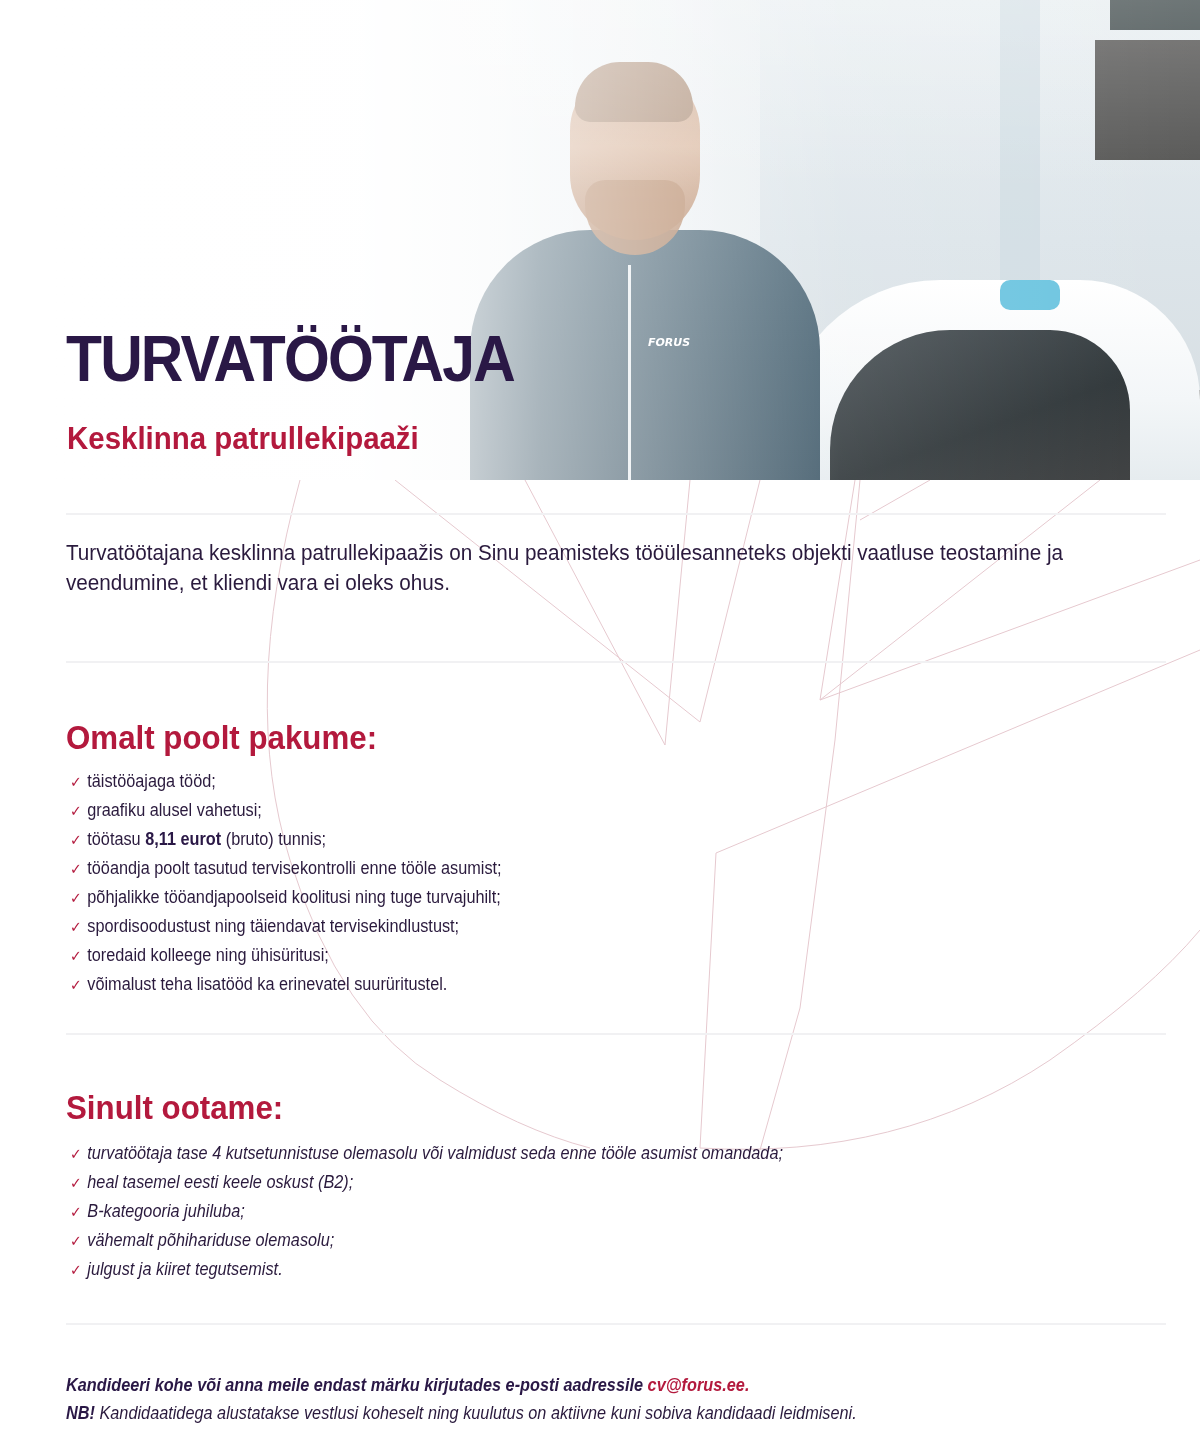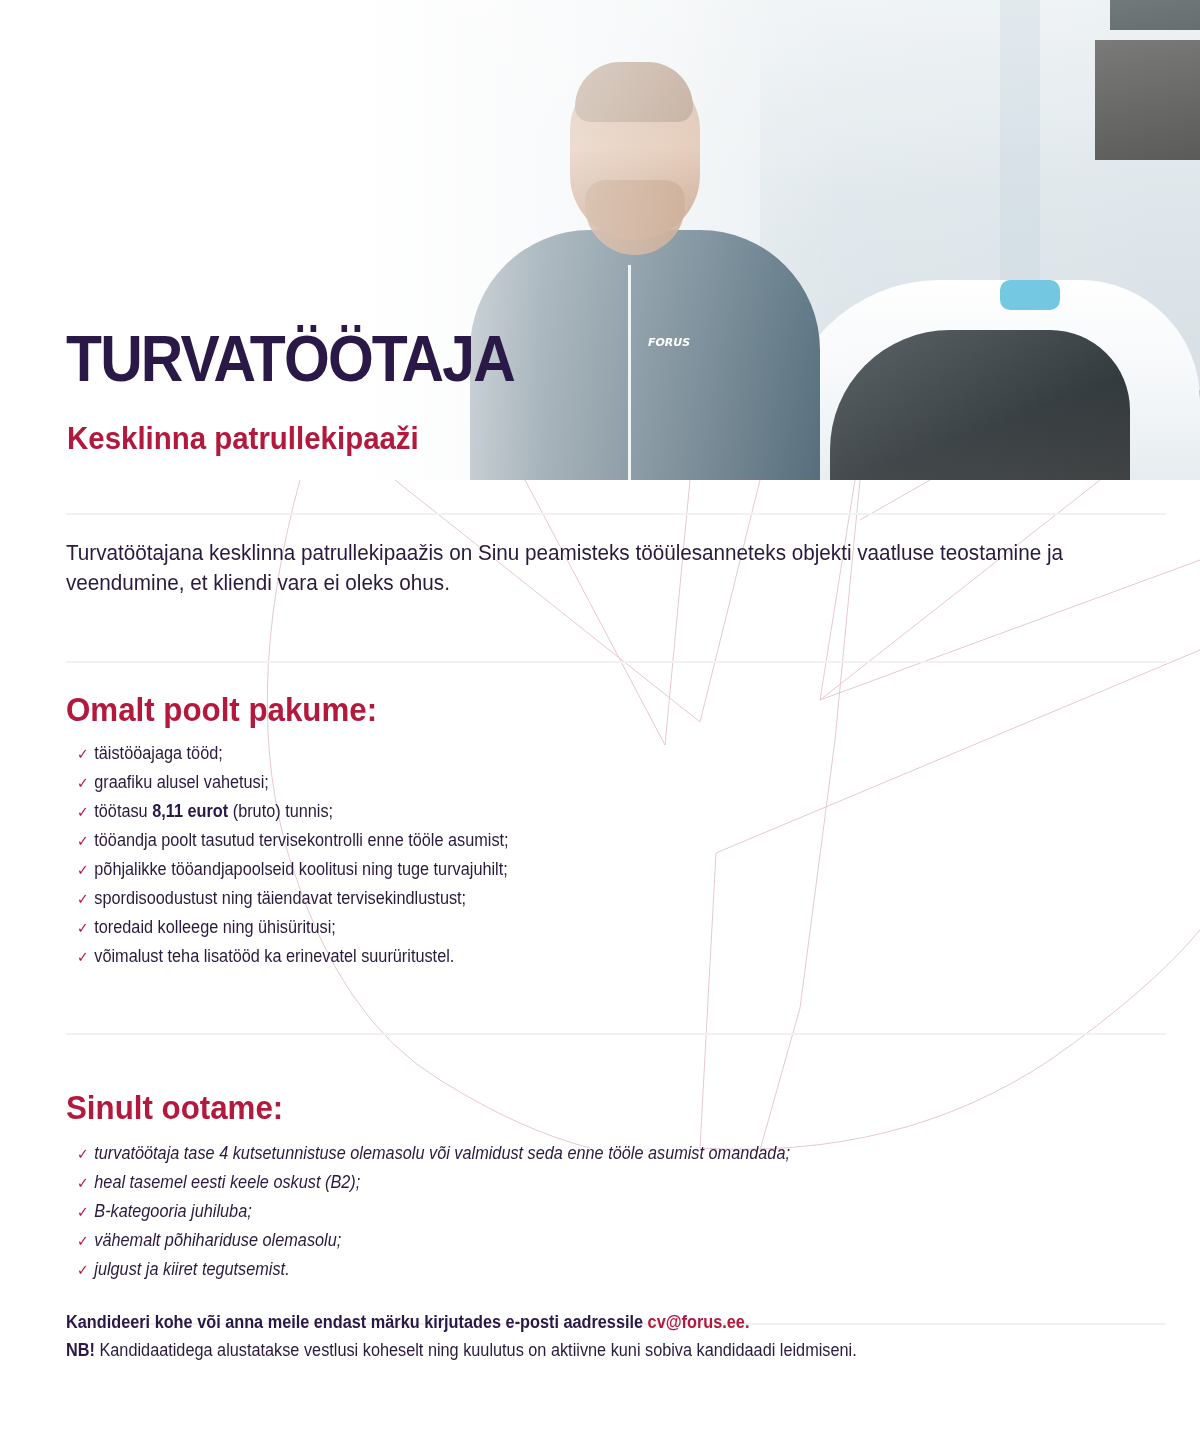--- a/index.html
+++ b/index.html
@@ -127,21 +127,21 @@
     .intro {
       top: 538px; width: 1080px;
       font-size: 22px; line-height: 30px; color: #2a1a3d;
       transform: scaleX(0.94); transform-origin: left;
     }
     .section-heading {
       font-family: "Liberation Sans", sans-serif;
       font-weight: bold; font-size: 34px; color: #b3193d; margin: 0;
       transform: scaleX(0.92); transform-origin: left;
     }
-    .checklist { list-style: none; margin: 11px; padding: 0; }
+    .checklist { list-style: none; margin: 4px; padding: 0; }
     .checklist li {
       font-size: 17.5px; line-height: 29px; color: #2a1a3d;
       transform: scaleX(0.93); transform-origin: left; white-space: nowrap;
     }
     .checklist .check { color: #b3193d; margin-right: 6px; font-size: 15px; }
     .checklist b { font-weight: bold; color: #2a1846; }
     .footer-line {
       font-size: 17.5px; line-height: 28px; color: #2a1a3d;
       transform: scaleX(0.93); transform-origin: left; white-space: nowrap;
     }
@@ -191,21 +191,21 @@
   </g>
 </svg>
 
 <div class="divider" style="top:513px;"></div>
 <div class="divider" style="top:661px;"></div>
 <div class="divider" style="top:1033px;"></div>
 <div class="divider" style="top:1323px;"></div>
 
 <p class="content intro" style="margin:0;">Turvatöötajana kesklinna patrullekipaažis on Sinu peamisteks tööülesanneteks objekti vaatluse teostamine ja veendumine, et kliendi vara ei oleks ohus.</p>
 
-<div class="content" style="top:690px;">
+<div class="content" style="top:718px;">
   <h3 class="section-heading">Omalt poolt pakume:</h3>
   <ul class="checklist" style="margin-top:10px;">
     <li><span class="check">✓</span><span>täistööajaga tööd;</span></li>
     <li><span class="check">✓</span><span>graafiku alusel vahetusi;</span></li>
     <li><span class="check">✓</span><span>töötasu </span><b>8,11 eurot</b><span> (bruto) tunnis;</span></li>
     <li><span class="check">✓</span><span>tööandja poolt tasutud tervisekontrolli enne tööle asumist;</span></li>
     <li><span class="check">✓</span><span>põhjalikke tööandjapoolseid koolitusi ning tuge turvajuhilt;</span></li>
     <li><span class="check">✓</span><span>spordisoodustust ning täiendavat tervisekindlustust;</span></li>
     <li><span class="check">✓</span><span>toredaid kolleege ning ühisüritusi;</span></li>
     <li><span class="check">✓</span><span>võimalust teha lisatööd ka erinevatel suurüritustel.</span></li>
@@ -216,20 +216,20 @@
   <h3 class="section-heading">Sinult ootame:</h3>
   <ul class="checklist" style="margin-top:12px;font-style:italic;">
     <li><span class="check">✓</span><span>turvatöötaja tase 4 kutsetunnistuse olemasolu või valmidust seda enne tööle asumist omandada;</span></li>
     <li><span class="check">✓</span><span>heal tasemel eesti keele oskust (B2);</span></li>
     <li><span class="check">✓</span><span>B-kategooria juhiluba;</span></li>
     <li><span class="check">✓</span><span>vähemalt põhihariduse olemasolu;</span></li>
     <li><span class="check">✓</span><span>julgust ja kiiret tegutsemist.</span></li>
   </ul>
 </div>
 
-<div class="content" style="top:1308px;">
+<div class="content" style="top:1371px;font-style:italic;">
   <div class="footer-line bold">
     <span>Kandideeri kohe või anna meile endast märku kirjutades e-posti aadressile </span><a class="email">cv@forus.ee.</a>
   </div>
   <div class="footer-line">
     <span class="nb">NB!</span><span> Kandidaatidega alustatakse vestlusi koheselt ning kuulutus on aktiivne kuni sobiva kandidaadi leidmiseni.</span>
   </div>
 </div>
 
 </body></html>

